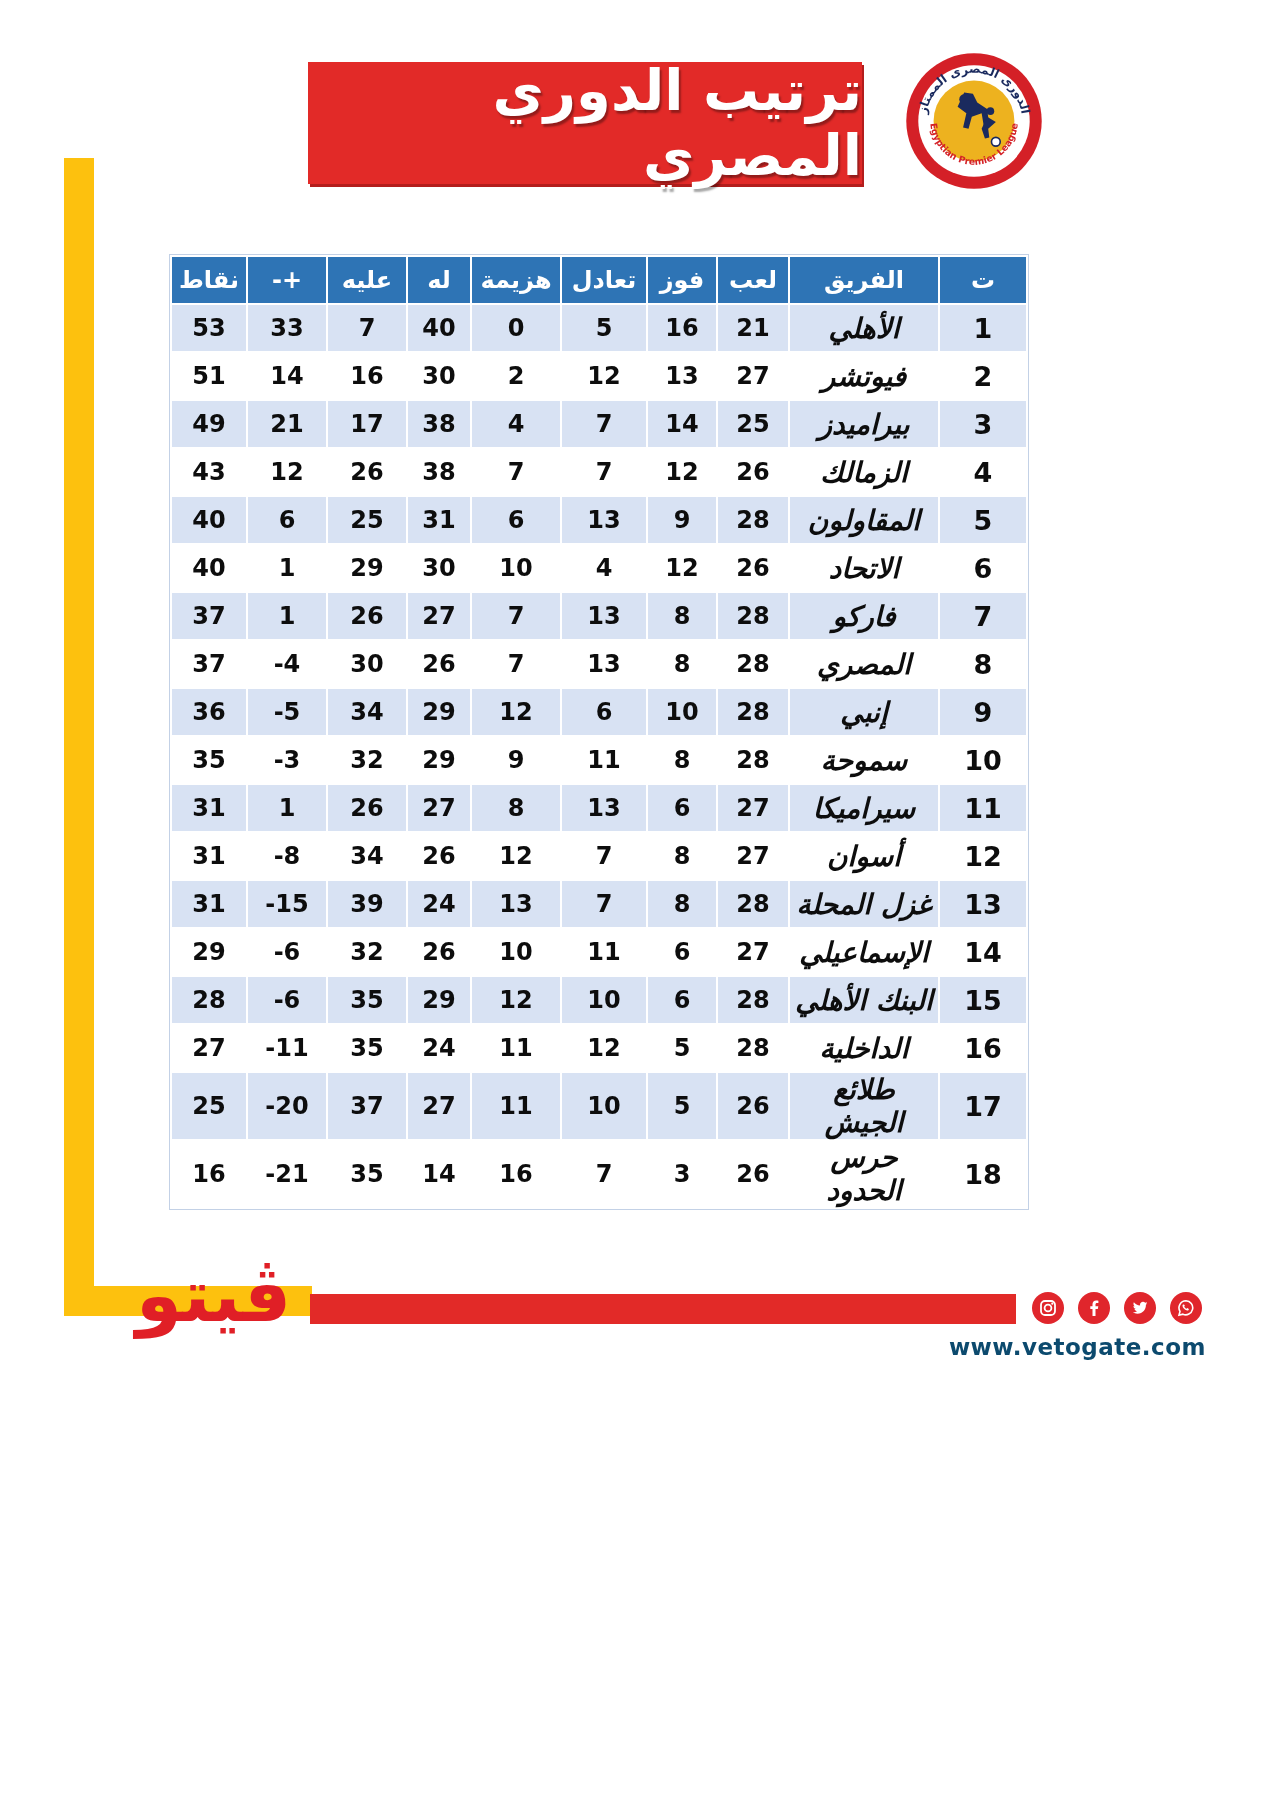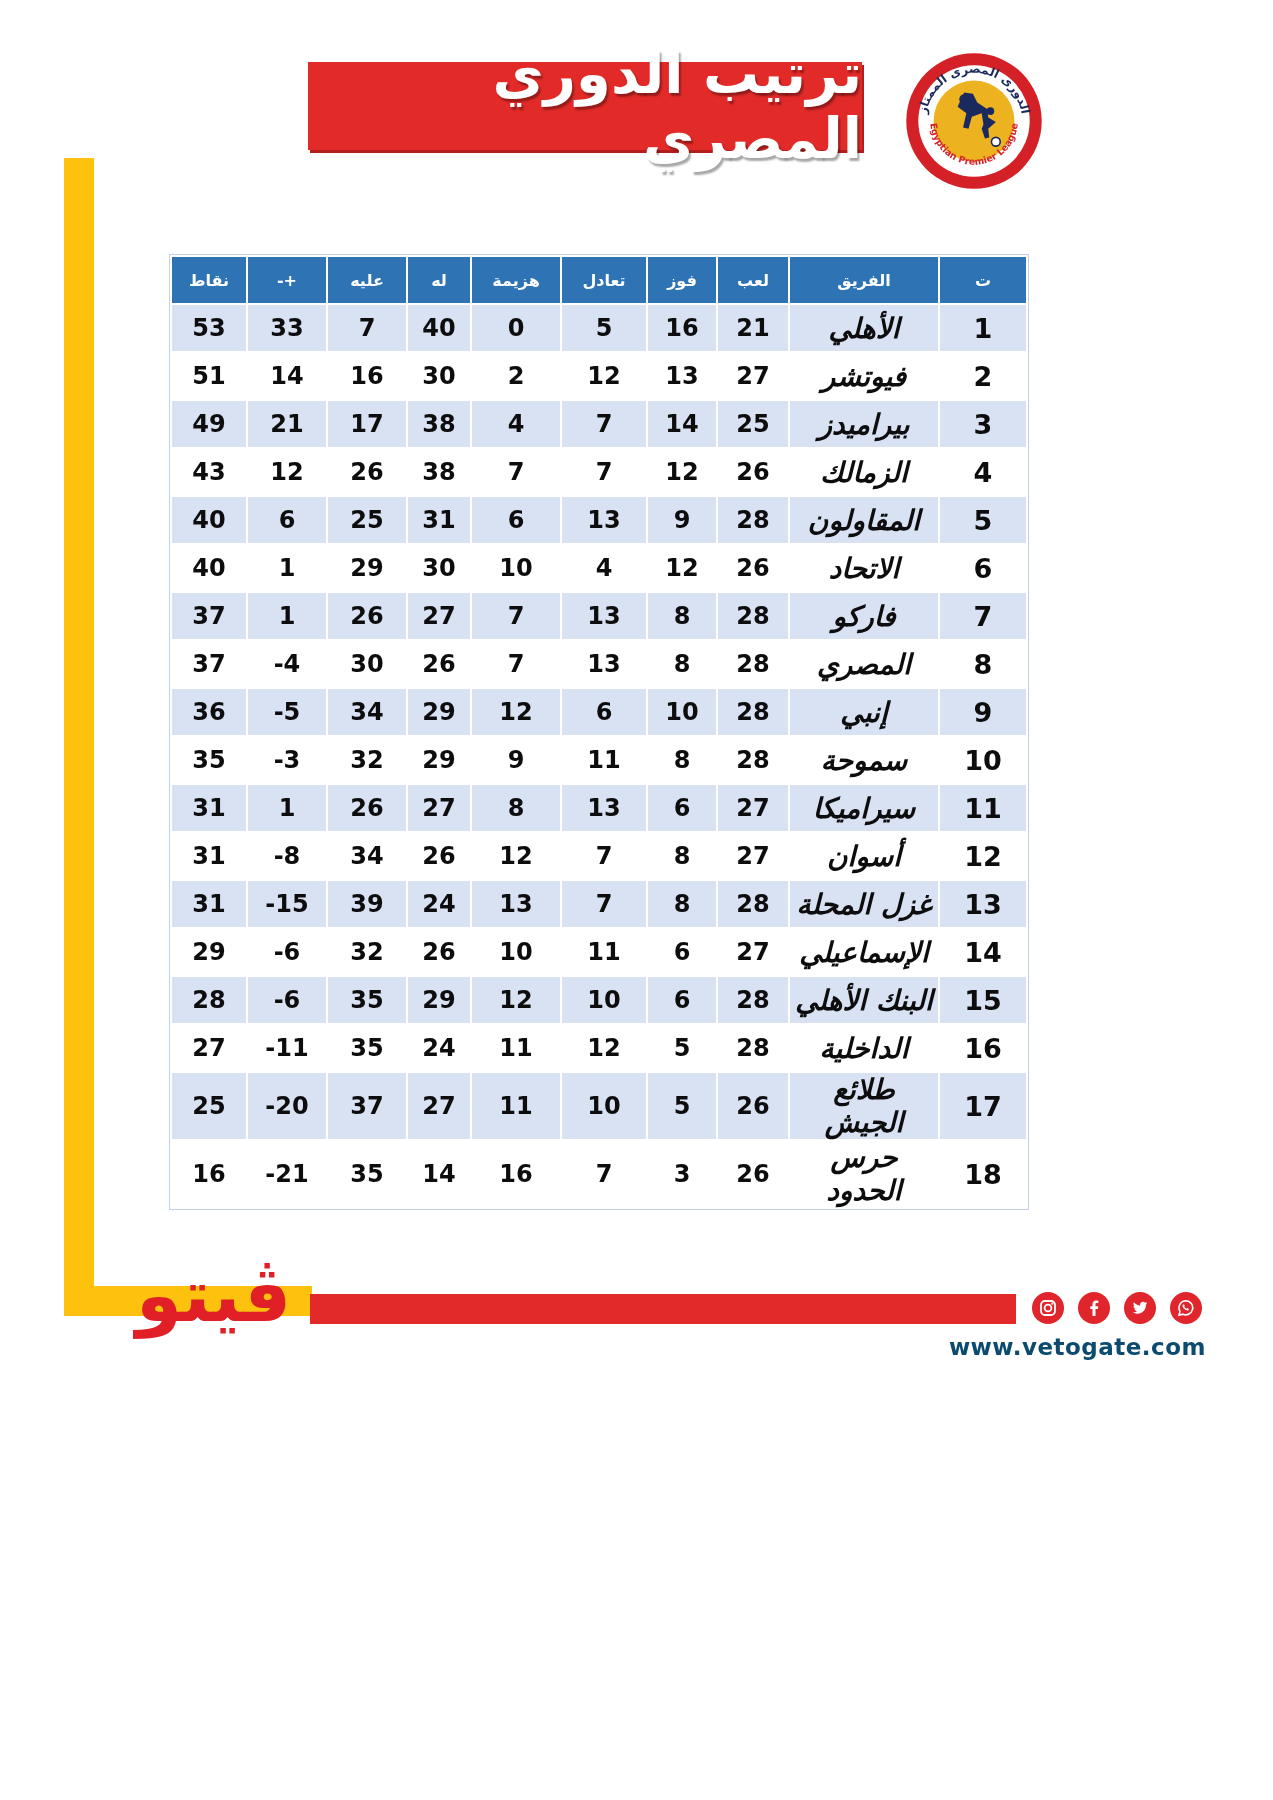--- a/index.html
+++ b/index.html
@@ -5,32 +5,32 @@
   * { margin:0; padding:0; box-sizing:border-box; }
   body { background:#ffffff; font-family:"DejaVu Sans", sans-serif; }
   .page { position:relative; width:1273px; height:1800px; background:#ffffff; overflow:hidden; }
 
   
   .yellow-v { position:absolute; left:64px; top:158px; width:30px; height:1158px; background:#fdc10e; }
   .yellow-h { position:absolute; left:64px; top:1286px; width:248px; height:30px; background:#fdc10e; }
 
   
   .fa-logo { position:absolute; left:136px; top:48px; width:136px; height:140px; }
-  .title-banner { position:absolute; left:308px; top:62px; width:554px; height:88px;
+  .title-banner { position:absolute; left:308px; top:62px; width:554px; height:122px;
                   background:#e22a28; display:flex; align-items:center; justify-content:center;
                   box-shadow:2px 3px 0 #b31d1c; }
   .title-banner span { color:#ffffff; font-size:56px; font-weight:800;
                        text-shadow:2px 3px 2px rgba(0,0,0,0.35); direction:rtl; }
   .epl-logo { position:absolute; left:903px; top:50px; width:142px; height:142px; }
 
   
   table.standings { position:absolute; left:170px; top:255px; width:856px;
                     border-collapse:collapse; table-layout:fixed; direction:rtl;
                     outline:1px solid #c3d1e6; }
-  table.standings th { background:#2e74b5; color:#ffffff; height:48px; font-size:16px;
+  table.standings th { background:#2e74b5; color:#ffffff; height:48px; font-size:24px;
                        font-weight:700; text-align:center; border:2px solid #ffffff; }
   table.standings td { height:48px; font-size:24px; font-weight:700; color:#0d0d0d;
                        text-align:center; border:2px solid #ffffff; }
   table.standings tbody tr:nth-child(odd)  { background:#d8e2f3; }
   table.standings tbody tr:nth-child(even) { background:#ffffff; }
   table.standings td.rank { font-size:27px; }
   table.standings td.team { font-size:28px;font-style:italic; }
   
   table.standings th:nth-child(1),  table.standings td:nth-child(1)  { width:88px;  }
   table.standings th:nth-child(2),  table.standings td:nth-child(2)  { width:150px; }

